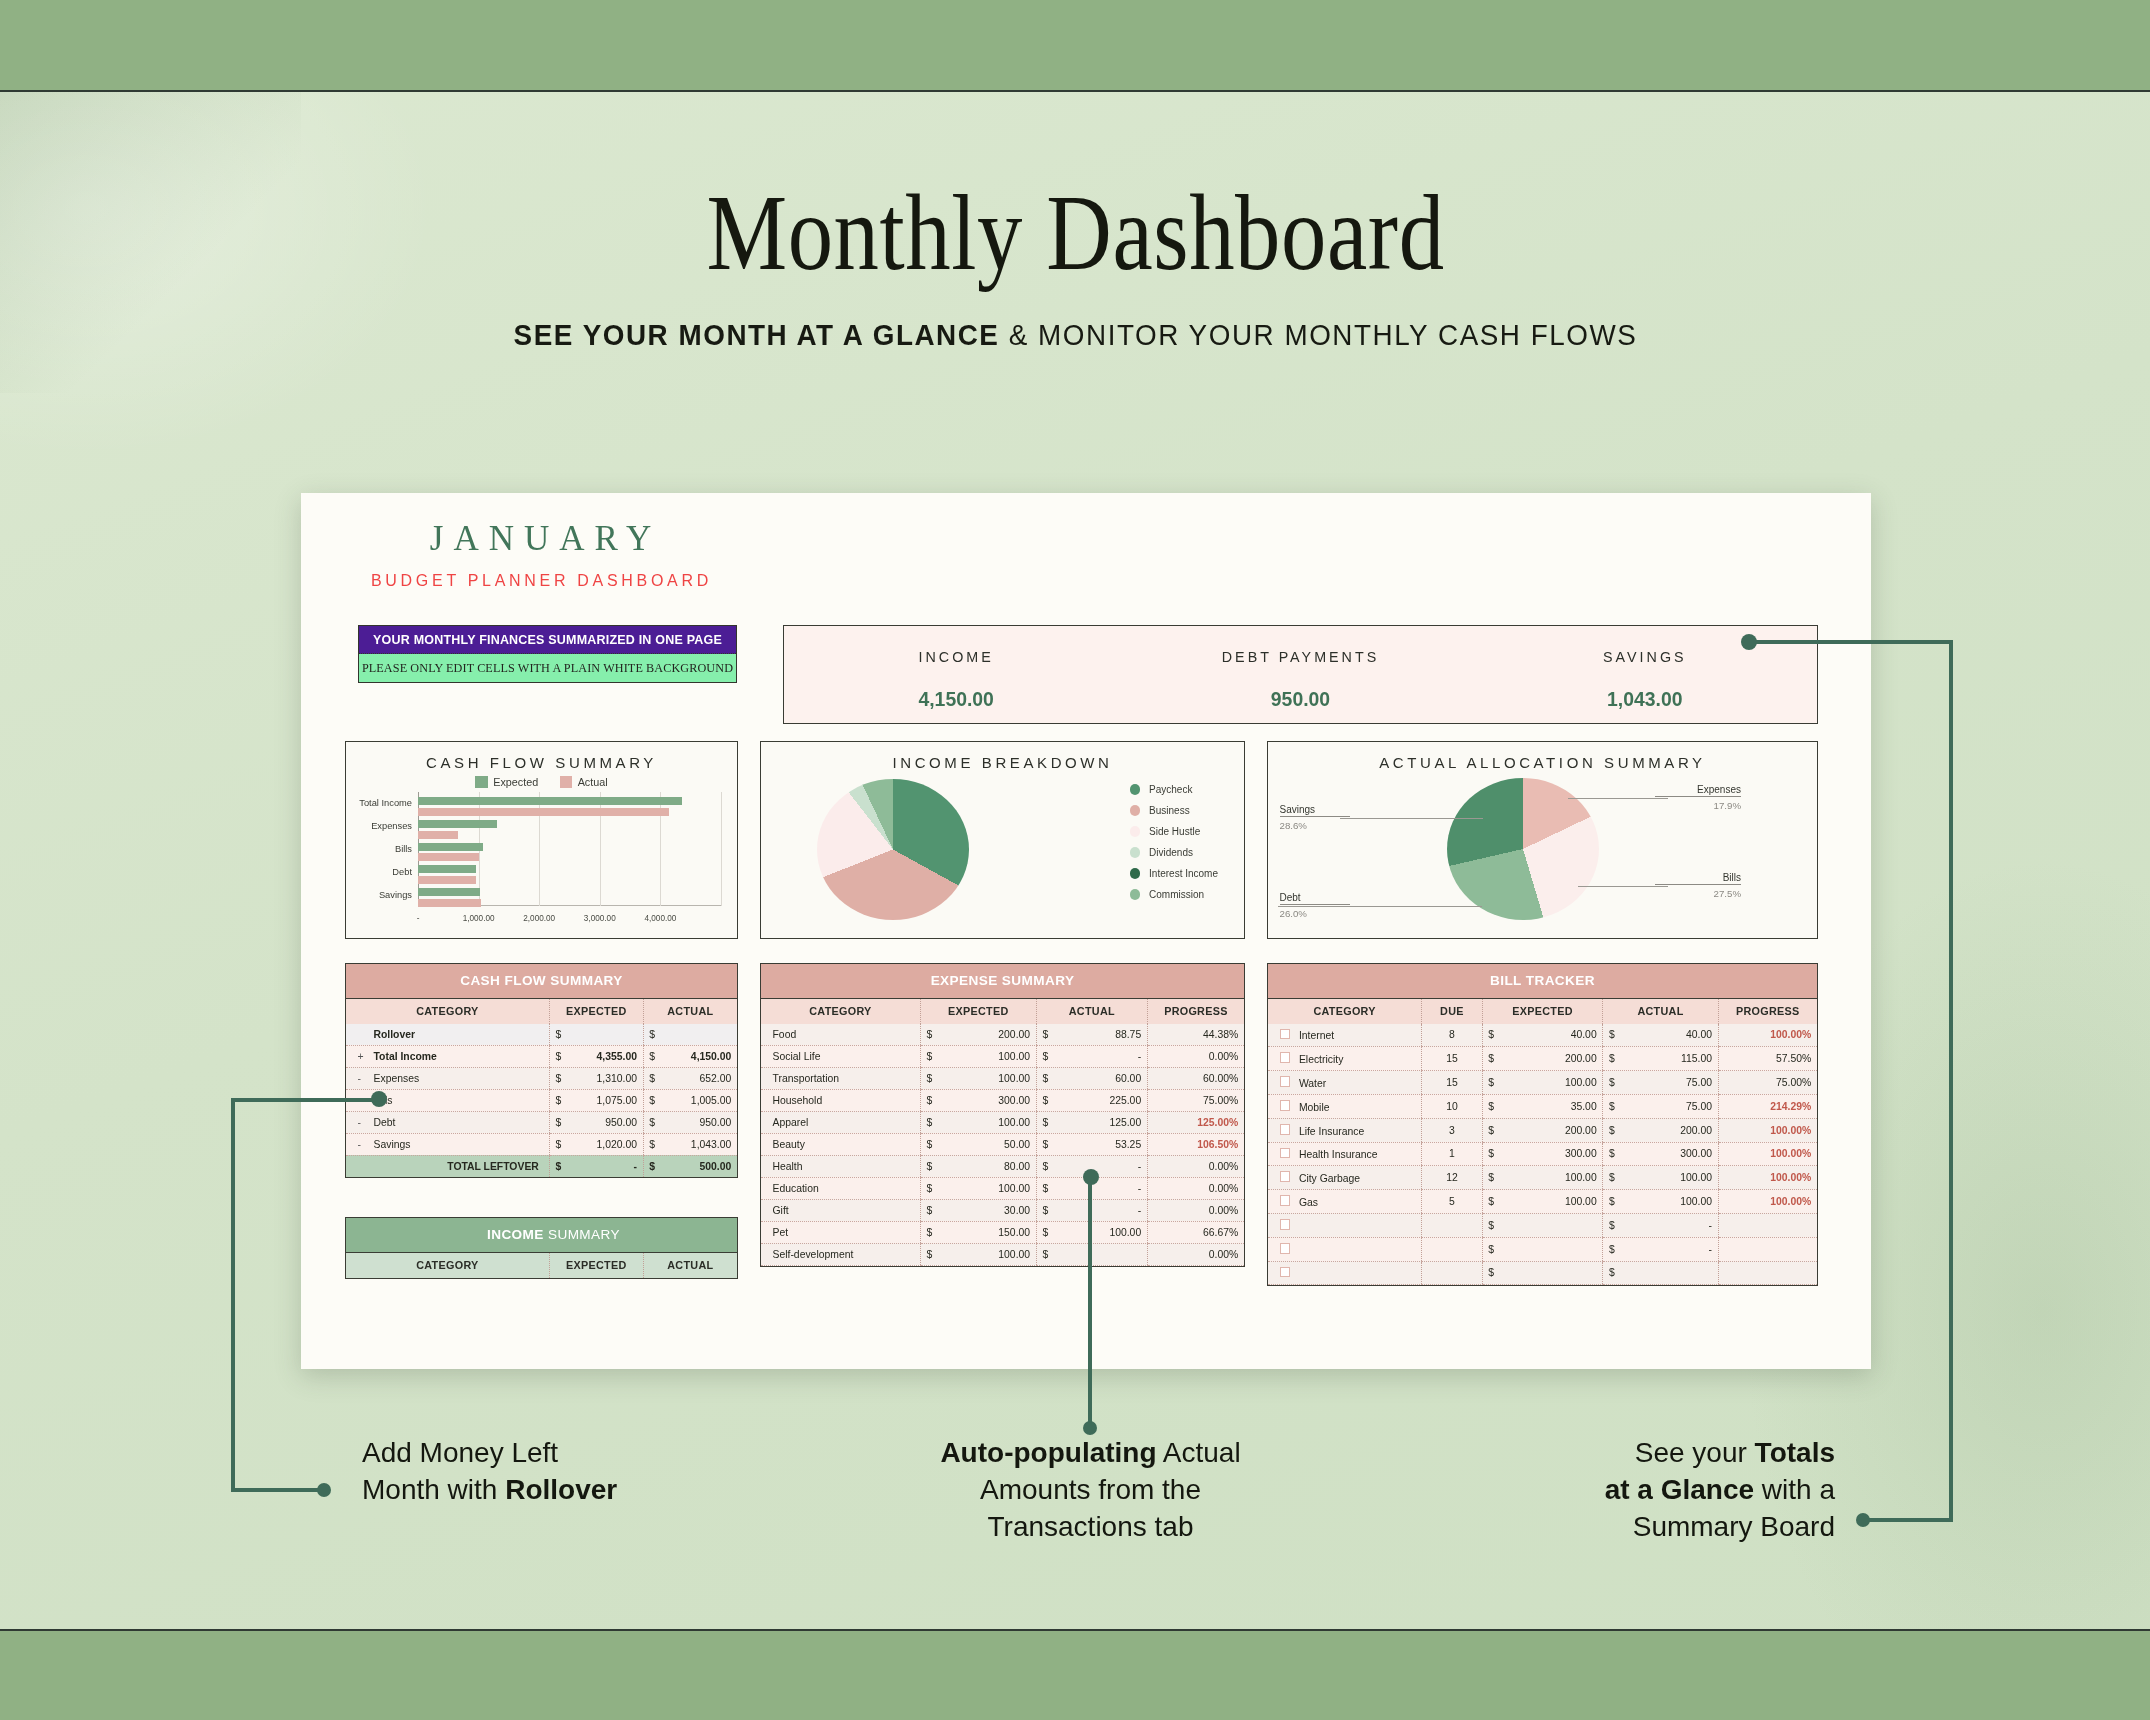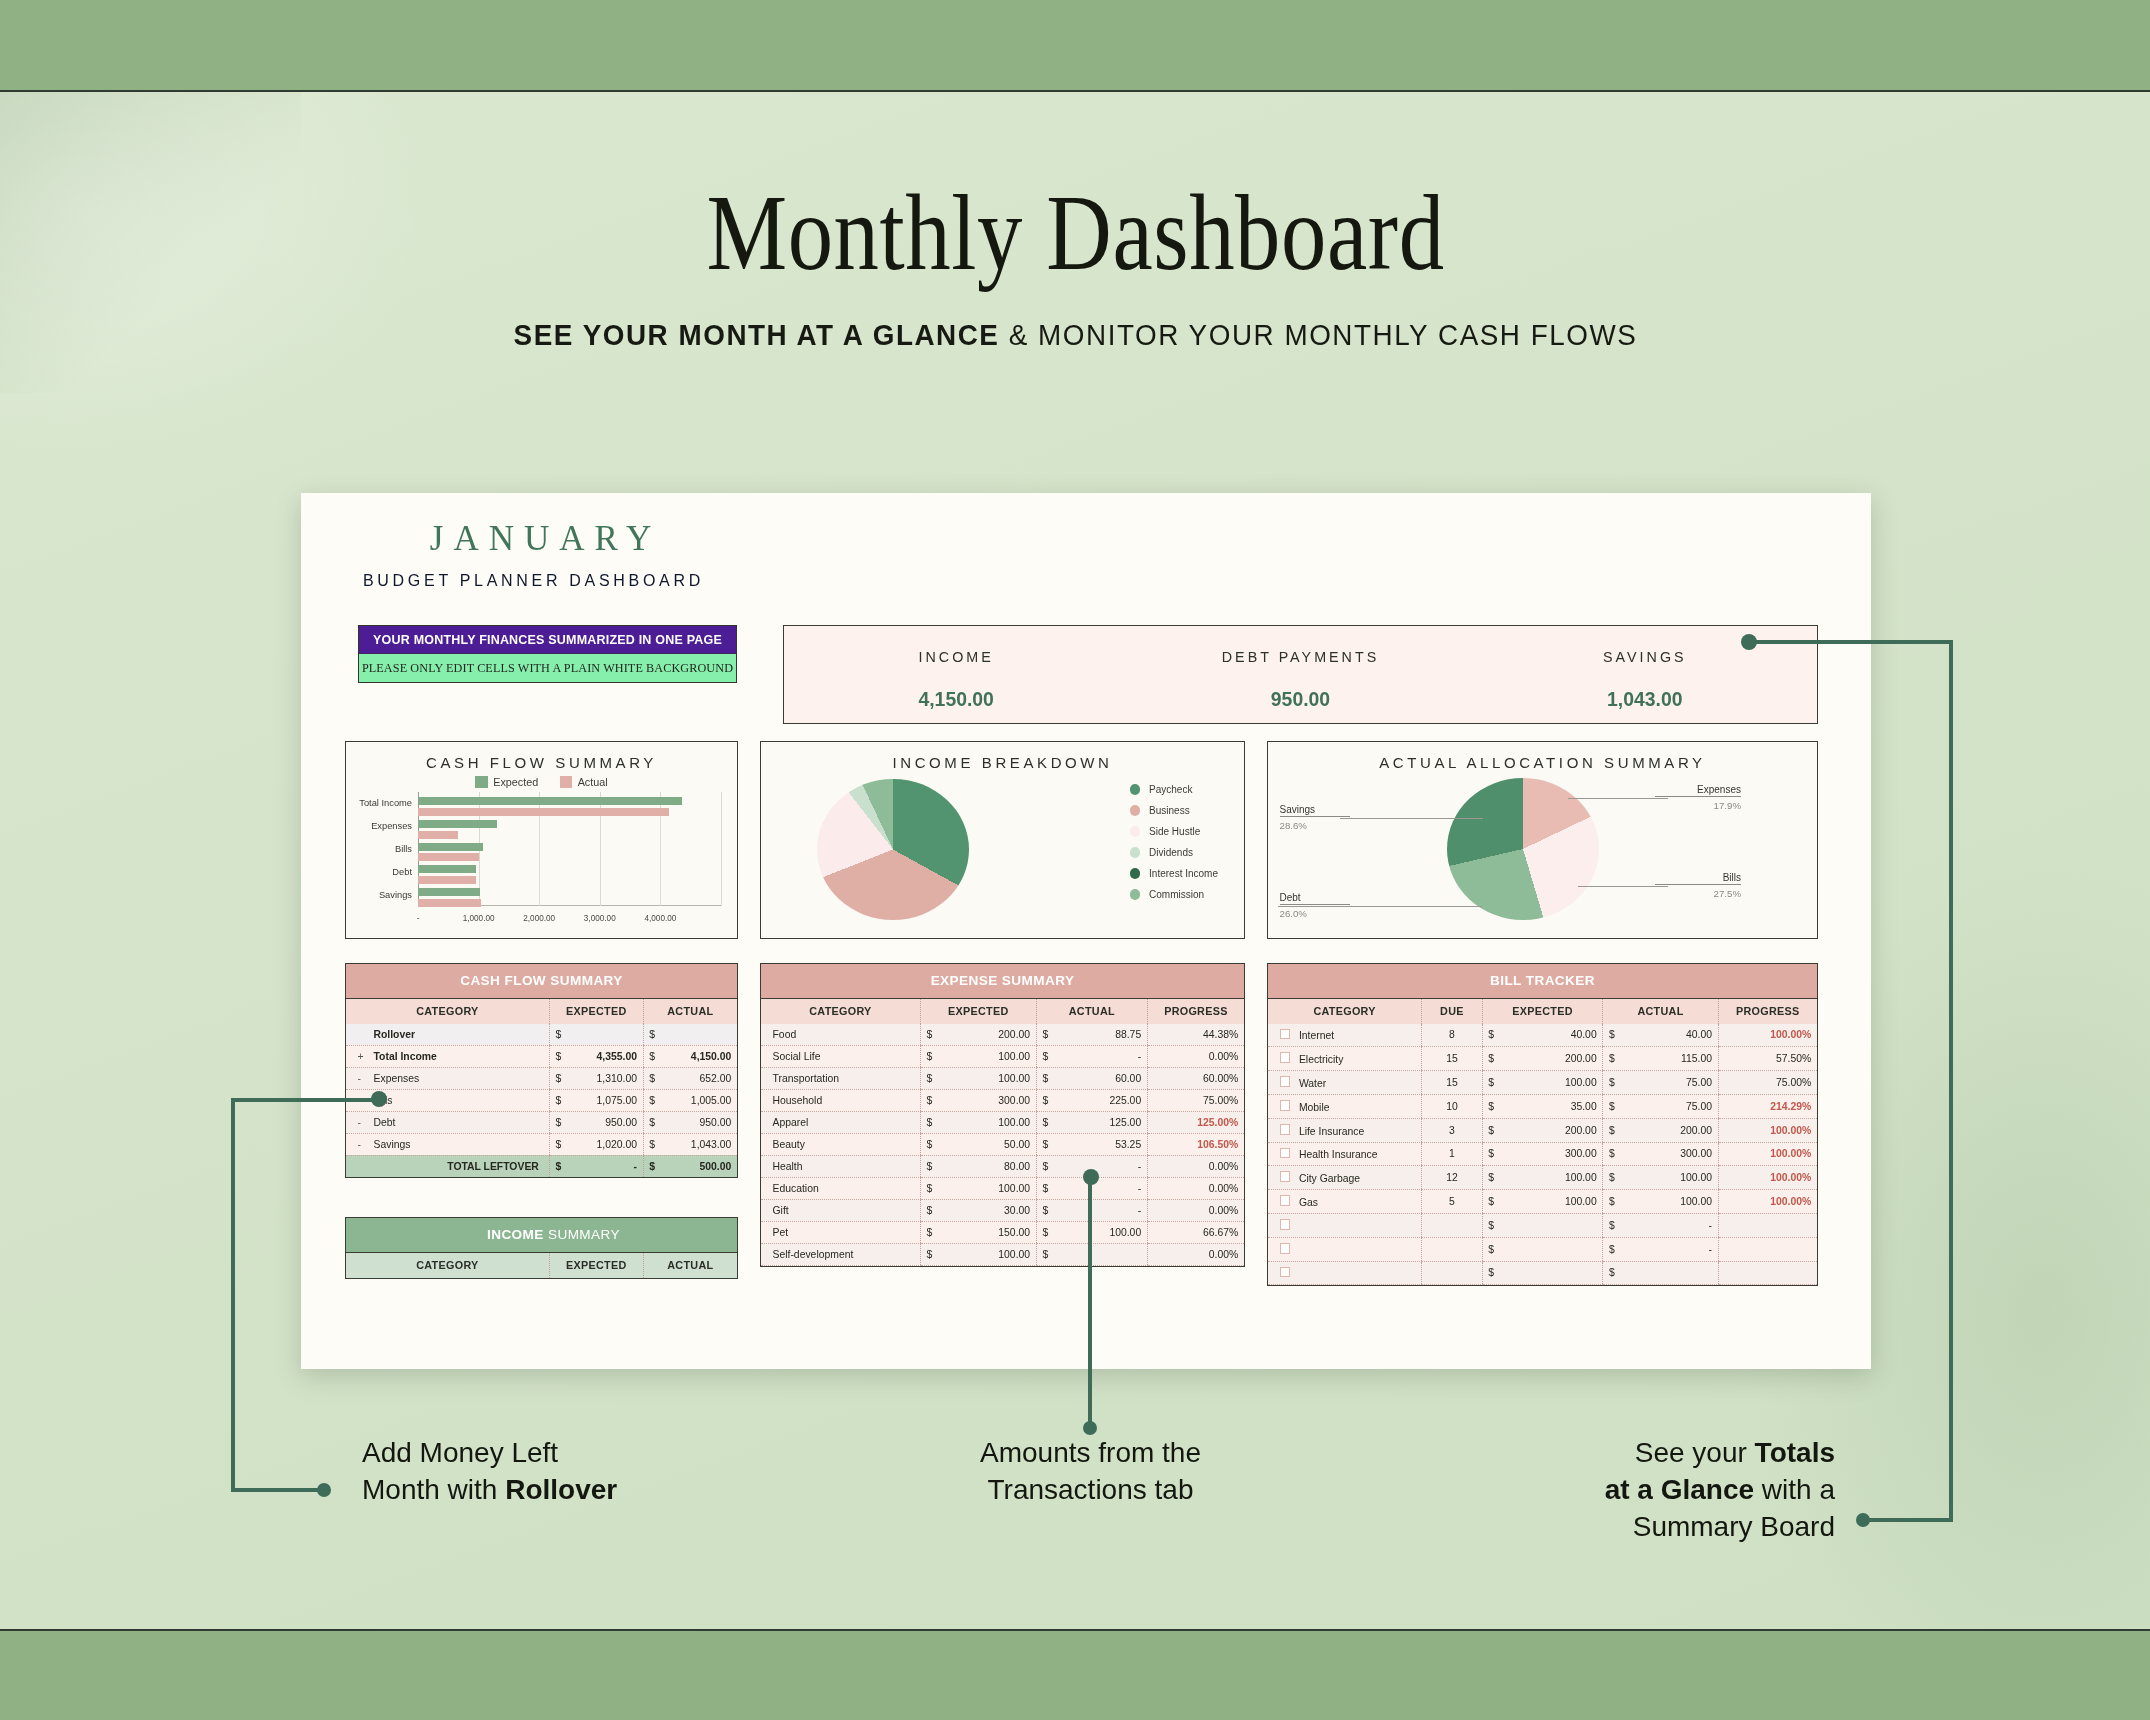--- a/index.html
+++ b/index.html
@@ -58,22 +58,22 @@
     overflow:hidden;
   }
 
   
   .month-title {
     position:absolute; left:44px; top:26px; width:401px; text-align:center;
     font-family:"Liberation Serif", serif; font-size:35px; letter-spacing:10px;
     color:#42765a; font-weight:400;
   }
   .month-sub {
-    position:absolute; left:32px; top:79px; width:401px; text-align:center;
-    font-size:16px; letter-spacing:3.7px; color:#0f172a;
+    position:absolute; left:40px; top:79px; width:401px; text-align:center;
+    font-size:16px; letter-spacing:3.7px; color:#ef4444;
   }
   .note-box { position:absolute; left:57px; top:132px; width:379px; border:1.4px solid #33352d; }
   .note-green {
     background:#4c1d95; color:#ffffff; text-align:center;
     font-size:12.5px; font-weight:700; letter-spacing:0.2px; padding:6.5px 2.9px;
     border-bottom:1.4px dotted #33352d;
   }
   .note-white {
     background:#86efac; color:#23251f; text-align:center;
     font-size:12.2px; letter-spacing:0.1px; padding:6.5px 2.9px;font-family:Liberation Serif, serif;
@@ -758,20 +758,21 @@
 <div class="cdot" style="left:1083px; top:1169px;"></div>
 <div class="conn" style="left:1088px; top:1176px; width:3.6px; height:251px;"></div>
 <div class="cdot sm" style="left:1083px; top:1421px;"></div>
 
 <div class="caption" style="left:362px; top:1434px; width:401px;">
   <div>Add Money Left</div>
   <div><span>Month with </span><b>Rollover</b></div>
 </div>
 
 <div class="caption ctr" style="left:847px; top:1434px; width:487px;">
+  <div><b>Auto-populating</b><span> Actual</span></div>
   <div>Amounts from the</div>
   <div>Transactions tab</div>
 </div>
 
 <div class="caption rt" style="left:1405px; top:1434px; width:430px;">
   <div><span>See your </span><b>Totals</b></div>
   <div><b>at a Glance</b><span> with a</span></div>
   <div>Summary Board</div>
 </div>
 

